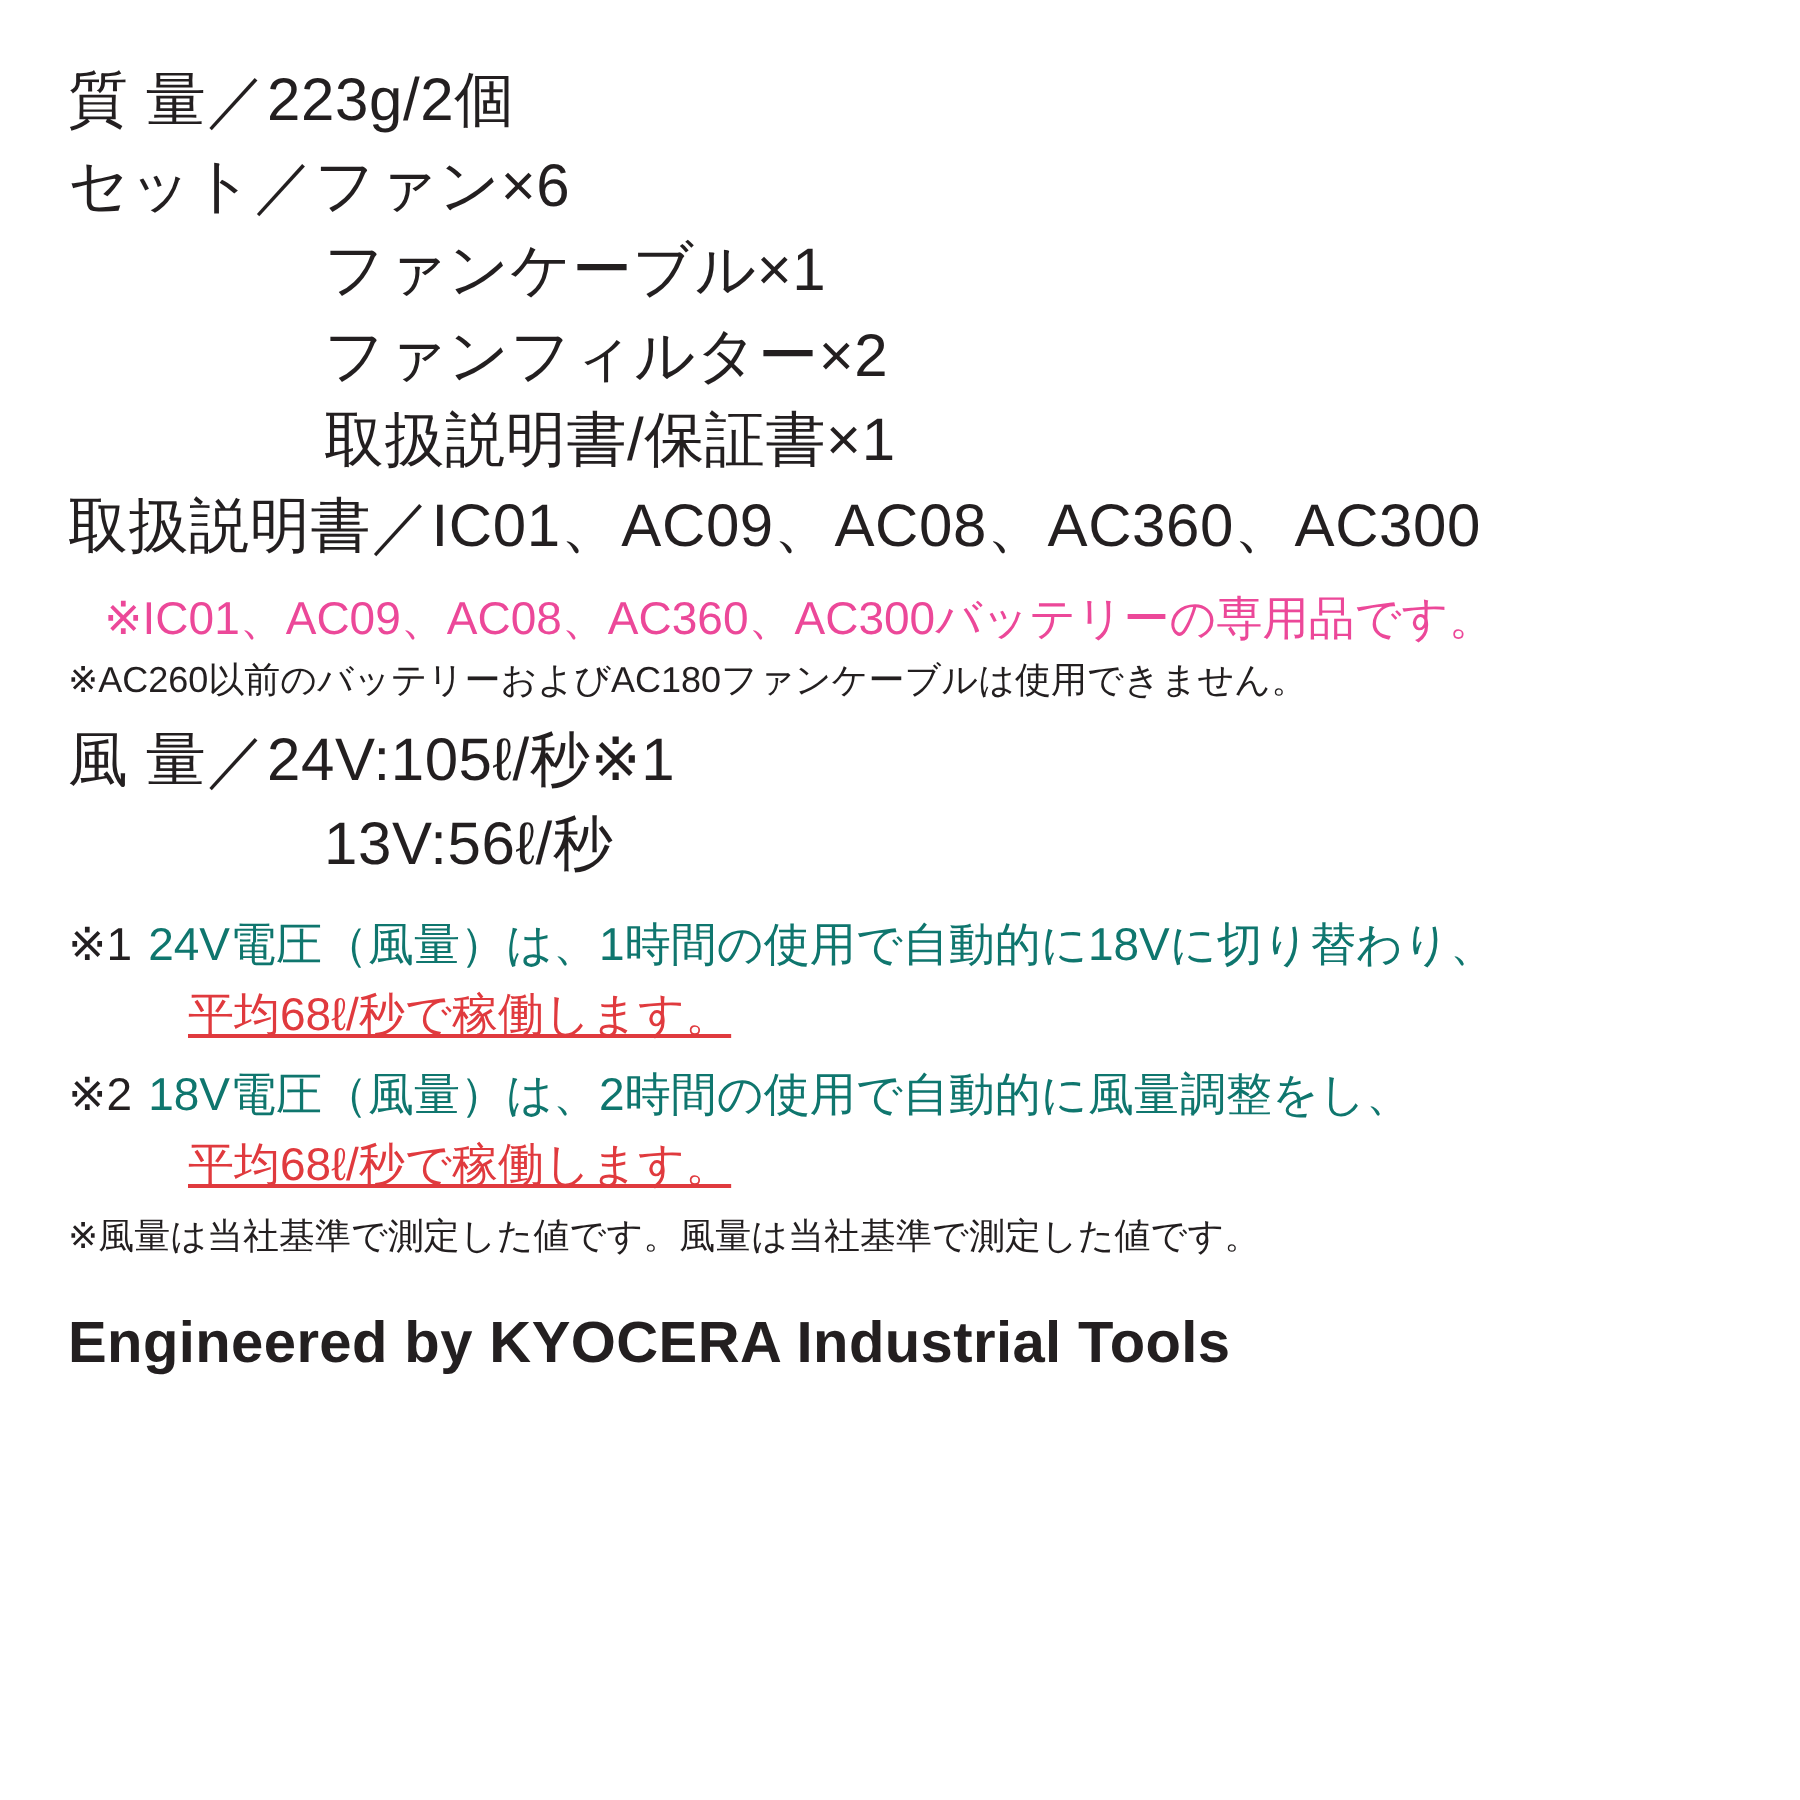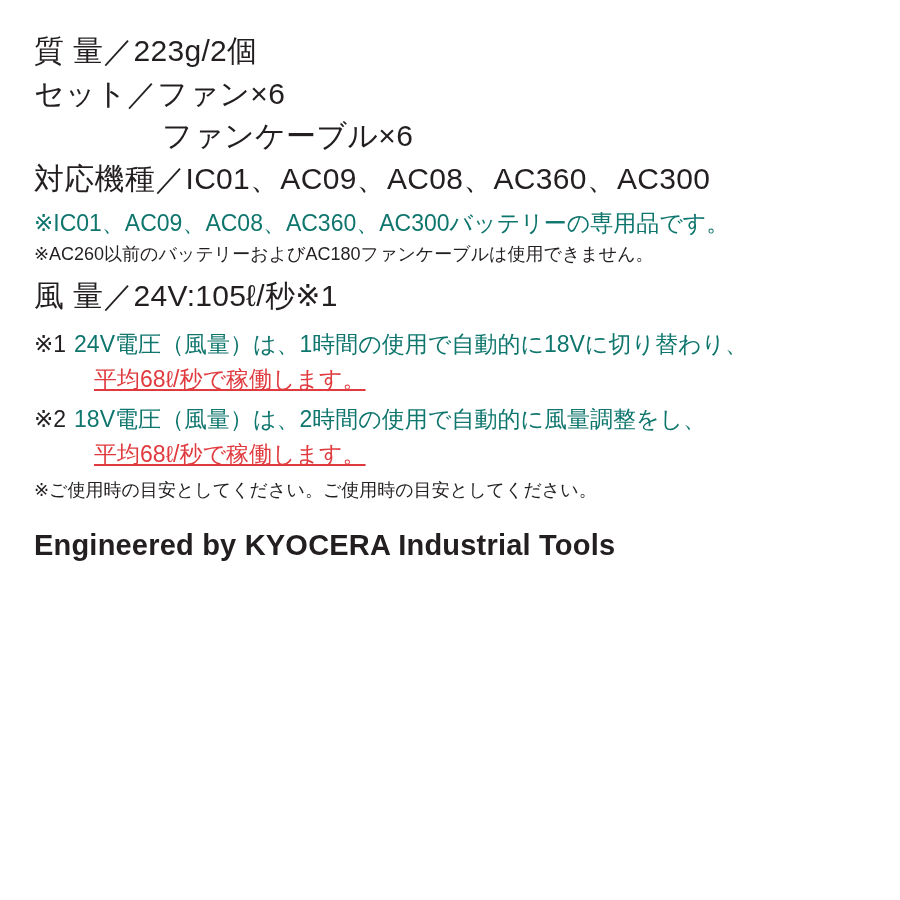--- a/index.html
+++ b/index.html
@@ -47,21 +47,22 @@
   .row-note {
     font-size: 18px;
     line-height: 1.52;
     letter-spacing: 0px;
     color: #231f20;
   }
   .row-note-red {
     font-size: 23px;
     line-height: 1.52;
     letter-spacing: 0px;
-    color: #0f766e;
+    color: #ec4899;
+    margin-left: 18px;
   }
   .row-note-sub {
     font-size: 23px;
     line-height: 1.5;
     color: #231f20;
     display: flex;
     align-items: baseline;
   }
   .note-marker {
     color: #231f20;
@@ -97,46 +98,55 @@
 
   <div class="line row-main">
     <span>質 量／223g/2個</span>
   </div>
 
   <div class="line row-main">
     <span>セット／ファン×6</span>
   </div>
 
   <div class="line row-main-indent">
-    <span>ファンケーブル×6</span>
+    <span>ファンケーブル×1</span>
   </div>
 
+  <div class="line row-main-indent">
+    <span>ファンフィルター×2</span>
+  </div>
 
+  <div class="line row-main-indent">
+    <span>取扱説明書/保証書×1</span>
+  </div>
 
   <div class="line row-main">
-    <span>対応機種／IC01、AC09、AC08、AC360、AC300</span>
+    <span>取扱説明書／IC01、AC09、AC08、AC360、AC300</span>
   </div>
 
   <div class="gap-small"></div>
 
   <div class="line row-note-red">
     <span>※IC01、AC09、AC08、AC360、AC300バッテリーの専用品です。</span>
   </div>
 
   <div class="line row-note">
     <span>※AC260以前のバッテリーおよびAC180ファンケーブルは使用できません。</span>
   </div>
 
   <div class="gap-small"></div>
 
   <div class="line row-main">
     <span>風 量／24V:105ℓ/秒※1</span>
   </div>
 
 
+  <div class="line row-main-indent">
+    <span>13V:56ℓ/秒</span>
+  </div>
 
 
   <div class="gap-med"></div>
 
   <div class="row-note-sub">
     <span class="note-marker">※1</span>
     <span class="note-body-red">24V電圧（風量）は、1時間の使用で自動的に18Vに切り替わり、</span>
   </div>
   <div class="note-cont">平均68ℓ/秒で稼働します。</div>
 
@@ -144,18 +154,18 @@
 
   <div class="row-note-sub">
     <span class="note-marker">※2</span>
     <span class="note-body-red">18V電圧（風量）は、2時間の使用で自動的に風量調整をし、</span>
   </div>
   <div class="note-cont">平均68ℓ/秒で稼働します。</div>
 
   <div class="gap-small"></div>
 
   <div class="line row-note">
-    <span>※ご使用時の目安としてください。ご使用時の目安としてください。</span>
+    <span>※風量は当社基準で測定した値です。風量は当社基準で測定した値です。</span>
   </div>
 
   <div class="footer-line">Engineered by KYOCERA Industrial Tools</div>
 
 </div>
 
 </body></html>

